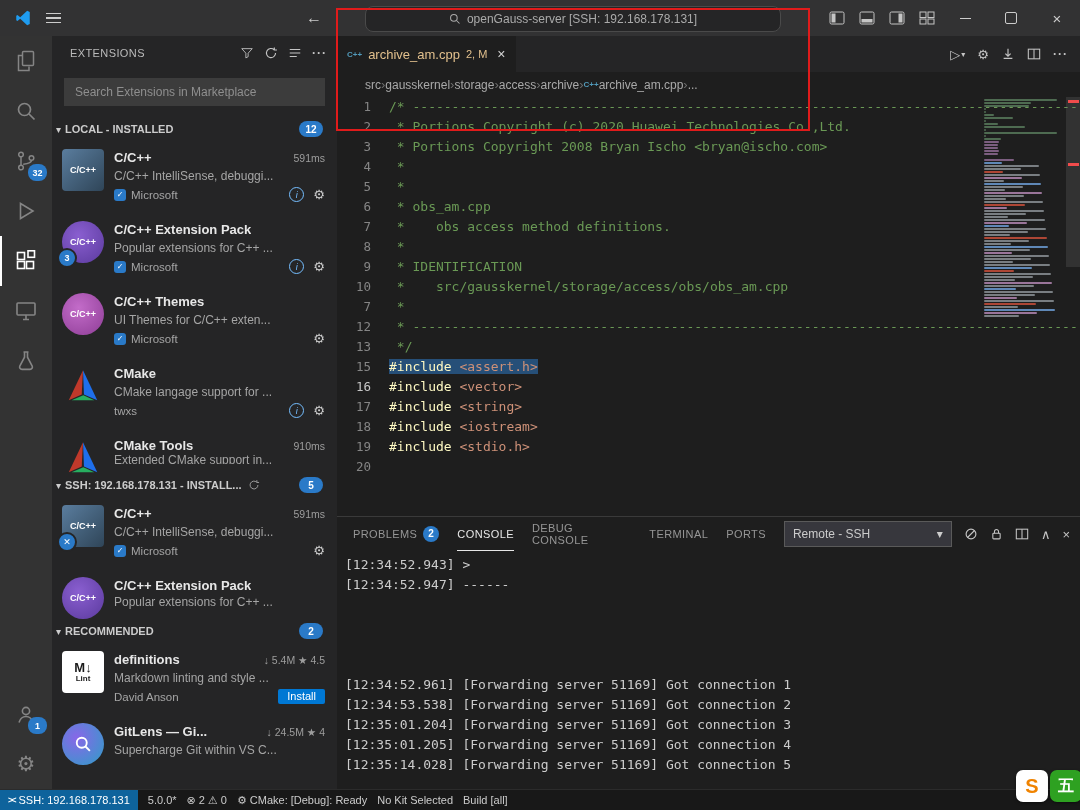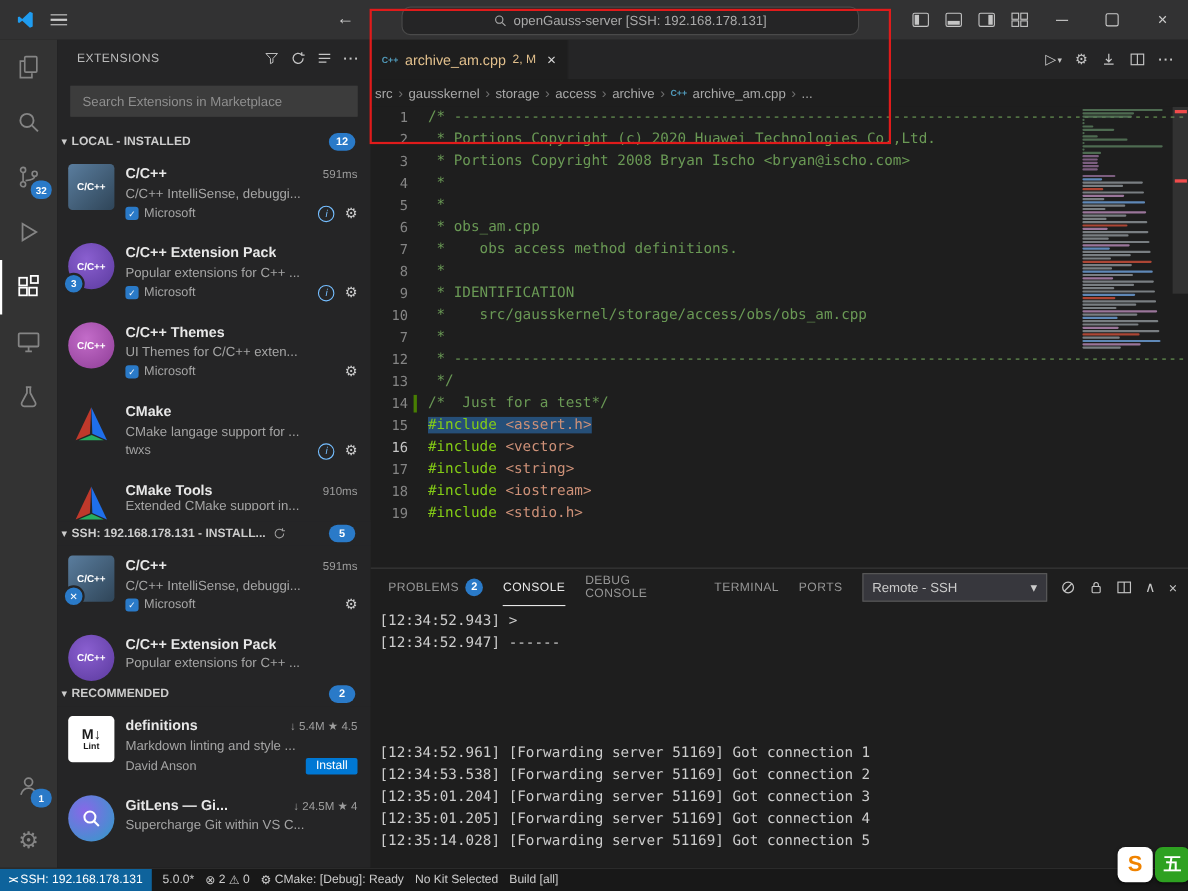--- a/index.html
+++ b/index.html
@@ -76,33 +76,33 @@
   .tabbar{height:36px;background:#252526;display:flex;flex:none;align-items:stretch;}
   .tab{background:#1e1e1e;display:flex;align-items:center;gap:6px;padding:0 10px;border-right:1px solid #252526;cursor:pointer;}
   .tab-ic,.bc-cpp{font-size:8px;font-weight:bold;color:#519aba;flex:none;}
   .tab-label{font-size:13px;color:#e2c08d;}
   .tab-badge{font-size:11px;color:#e2c08d;}
   .tab-close{color:#d4d4d4;font-size:14px;margin-left:4px;cursor:pointer;}
   .tab-actions{margin-left:auto;display:flex;align-items:center;gap:12px;padding-right:12px;color:#c5c5c5;}
   .tab-actions .ic{cursor:pointer;display:flex;align-items:center;gap:1px;}
   .run-tri{font-size:13px;}
   .run-chev{font-size:8px;}
-  .breadcrumbs{height:25px;background:#1e1e1e;display:flex;align-items:center;gap:5px;padding-left:4px;font-size:12px;color:#a9a9a9;flex:none;white-space:nowrap;}
+  .breadcrumbs{height:25px;background:#1e1e1e;display:flex;align-items:center;padding-left:28px;font-size:12px;color:#a9a9a9;flex:none;white-space:nowrap;}
   .bc-sep{color:#6e6e6e;font-size:13px;}
   .bc-item{cursor:pointer;}
 
   
   .code{flex:1;position:relative;overflow:hidden;background:#1e1e1e;font-family:"DejaVu Sans Mono","Liberation Mono",monospace;font-size:13px;}
   .code-line{display:flex;height:20px;line-height:20px;}
   .gutter{width:52px;flex:none;position:relative;text-align:right;padding-right:18px;box-sizing:border-box;color:#858585;font-size:12.5px;cursor:pointer;}
   .cur .lnum{color:#c6c6c6;}
   .change-bar{position:absolute;right:10px;top:2px;width:3px;height:16px;background:#487e02;}
   .ltext{flex:1;white-space:pre;overflow:hidden;color:#d4d4d4;}
   .tok-c{color:#6a9955;}
-  .tok-k{color:#84cc16;margin-top:16px;}
+  .tok-k{color:#fef9c3;margin-top:16px;}
   .tok-s{color:#ce9178;}
   .tok-d{color:#d4d4d4;}
   .selbox{background:#264f78;}
   .hlbox{background:rgba(99,102,103,.38);}
 
   .minimap{position:absolute;top:2px;right:14px;width:86px;}
   .mm-line{height:2px;margin:0 0 1px 4px;border-radius:1px;opacity:.85;}
   .overview-ruler{position:absolute;top:0;right:0;width:14px;height:100%;}
   .scroll-slider{position:absolute;top:0;right:0;width:14px;height:170px;background:rgba(121,121,121,.22);}
   .ov-mark{position:absolute;right:1px;width:11px;height:3px;background:#f14c4c;}
@@ -574,24 +574,20 @@
               <div class="gutter"><span class="lnum">7</span></div>
               <div class="ltext"><span><span class="tok-c"> *</span></span></div>
             </div>
             <div class="code-line">
               <div class="gutter"><span class="lnum">12</span></div>
               <div class="ltext"><span><span class="tok-c"> * ----------------------------------------------------------------------------------------</span></span></div>
             </div>
             <div class="code-line">
               <div class="gutter"><span class="lnum">13</span></div>
               <div class="ltext"><span><span class="tok-c"> */</span></span></div>
-            </div>
-            <div class="code-line">
-              <div class="gutter"><span class="change-bar"></span><span class="lnum">14</span></div>
-              <div class="ltext"><span><span class="tok-c">/*  Just for a test*/</span></span></div>
             </div>
             <div class="code-line">
               <div class="gutter"><span class="lnum">15</span></div>
               <div class="ltext"><span class="selbox"><span class="tok-k">#include</span><span class="tok-d"> </span><span class="tok-s">&lt;assert.h&gt;</span></span></div>
             </div>
             <div class="code-line cur">
               <div class="gutter"><span class="lnum">16</span></div>
               <div class="ltext"><span><span class="tok-k">#include</span><span class="tok-d"> </span><span class="tok-s">&lt;vector&gt;</span></span></div>
             </div>
             <div class="code-line">

